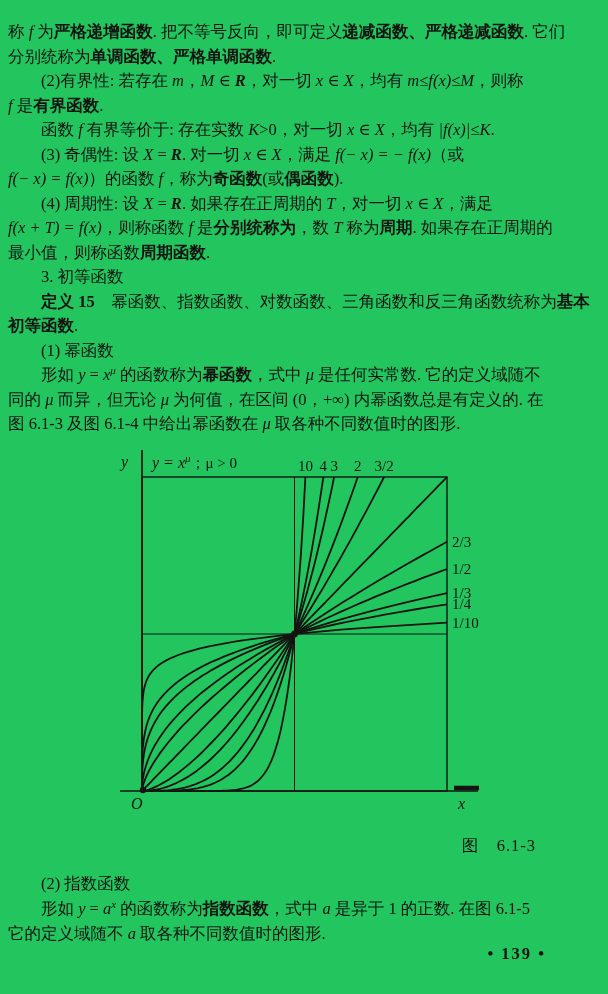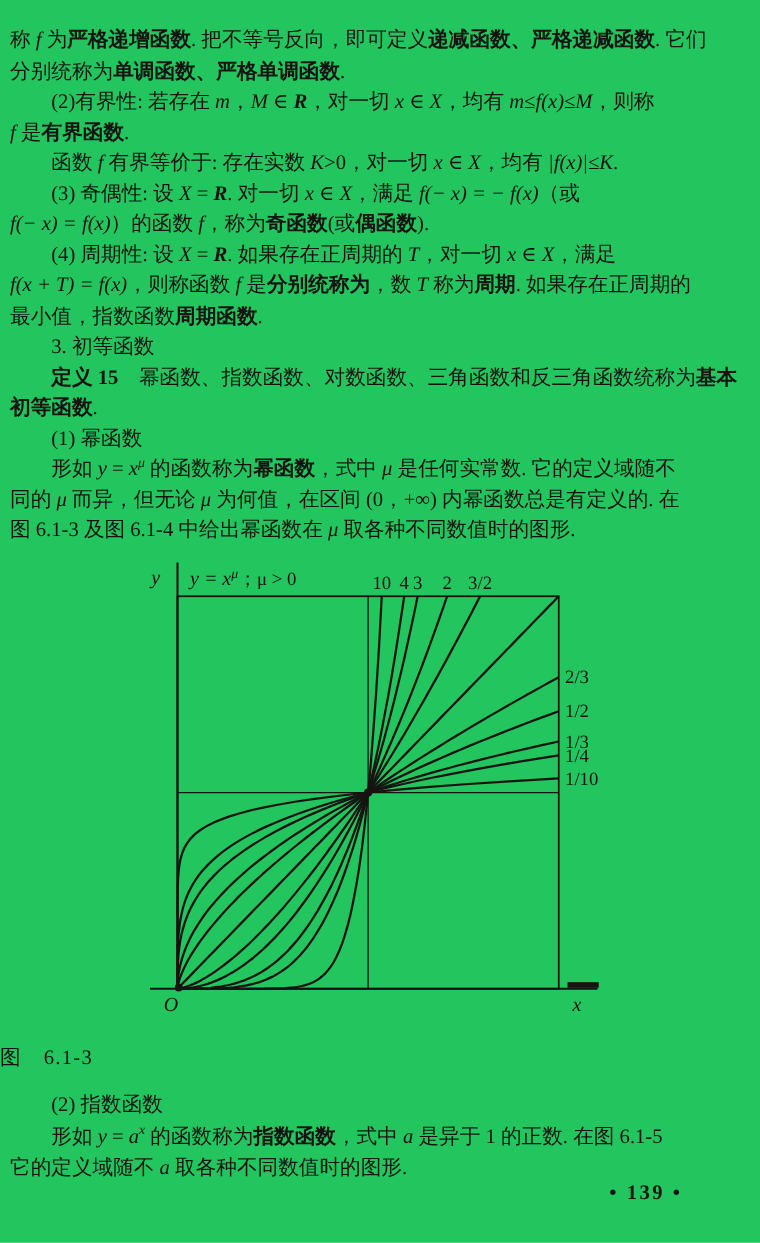--- a/index.html
+++ b/index.html
@@ -16,21 +16,21 @@
     height:24.5px; line-height:24.5px; font-size:16.5px;
     white-space:nowrap; overflow:visible;
   }
   .text-block.bottom .tline{height:25px; line-height:25px;}
   .tline.indent{padding-left:33px;}
   .b{font-weight:bold;}
   .i{font-style:italic;}
   sup{font-size:11px; line-height:0;}
   .figure-svg{position:absolute; left:0; top:440px; width:608px; height:400px;}
   .caption{
-    position:absolute; top:835px; left:0; width:536px; text-align:left;
+    position:absolute; top:835px; left:0; width:536px; text-align:right;
     font-size:16.5px; letter-spacing:1px;
   }
   .page-number{
     position:absolute; top:944px; right:62px;
     font-size:16.5px; font-weight:bold; letter-spacing:2px;text-align:right;
   }
 </style>
 </head>
 <body>
 
@@ -38,21 +38,21 @@
   <div class="text-block top" id="lines-top">
       <div class="tline"><span>称 </span><span class="i">f</span><span> 为</span><span class="b">严格递增函数</span><span>. 把不等号反向，即可定义</span><span class="b">递减函数、严格递减函数</span><span>. 它们</span></div>
       <div class="tline"><span>分别统称为</span><span class="b">单调函数、严格单调函数</span><span>.</span></div>
       <div class="tline indent"><span>(2)有界性: 若存在 </span><span class="i">m</span><span>，</span><span class="i">M</span><span> ∈ </span><span class="b i">R</span><span>，对一切 </span><span class="i">x ∈ X</span><span>，均有 </span><span class="i">m≤f(x)≤M</span><span>，则称</span></div>
       <div class="tline"><span class="i">f</span><span> 是</span><span class="b">有界函数</span><span>.</span></div>
       <div class="tline indent"><span>函数 </span><span class="i">f</span><span> 有界等价于: 存在实数 </span><span class="i">K</span><span>&gt;0，对一切 </span><span class="i">x ∈ X</span><span>，均有 </span><span class="i">|f(x)|≤K</span><span>.</span></div>
       <div class="tline indent"><span>(3) 奇偶性: 设 </span><span class="i">X</span><span> = </span><span class="b i">R</span><span>. 对一切 </span><span class="i">x ∈ X</span><span>，满足 </span><span class="i">f(− x) = − f(x)</span><span>（或</span></div>
       <div class="tline"><span class="i">f(− x) = f(x)</span><span>）的函数 </span><span class="i">f</span><span>，称为</span><span class="b">奇函数</span><span>(或</span><span class="b">偶函数</span><span>).</span></div>
       <div class="tline indent"><span>(4) 周期性: 设 </span><span class="i">X</span><span> = </span><span class="b i">R</span><span>. 如果存在正周期的 </span><span class="i">T</span><span>，对一切 </span><span class="i">x ∈ X</span><span>，满足</span></div>
       <div class="tline"><span class="i">f(x + T) = f(x)</span><span>，则称函数 </span><span class="i">f</span><span> 是</span><span class="b">分别统称为</span><span>，数 </span><span class="i">T</span><span> 称为</span><span class="b">周期</span><span>. 如果存在正周期的</span></div>
-      <div class="tline"><span>最小值，指数函数</span><span class="b">周期函数</span><span>.</span></div>
+      <div class="tline"><span>最小值，则称函数</span><span class="b">周期函数</span><span>.</span></div>
       <div class="tline indent"><span>3. 初等函数</span></div>
       <div class="tline indent"><span class="b">定义 15</span><span>　幂函数、指数函数、对数函数、三角函数和反三角函数统称为</span><span class="b">基本</span></div>
       <div class="tline"><span class="b">初等函数</span><span>.</span></div>
       <div class="tline indent"><span>(1) 幂函数</span></div>
       <div class="tline indent"><span>形如 </span><span class="i">y</span><span> = </span><span class="i">x</span><sup class="i">μ</sup><span> 的函数称为</span><span class="b">幂函数</span><span>，式中 </span><span class="i">μ</span><span> 是任何实常数. 它的定义域随不</span></div>
       <div class="tline"><span>同的 </span><span class="i">μ</span><span> 而异，但无论 </span><span class="i">μ</span><span> 为何值，在区间 (0，+∞) 内幂函数总是有定义的. 在</span></div>
       <div class="tline"><span>图 6.1-3 及图 6.1-4 中给出幂函数在 </span><span class="i">μ</span><span> 取各种不同数值时的图形.</span></div>
     </div>
 
   <svg class="figure-svg" id="figure" viewBox="0 440 608 400">

